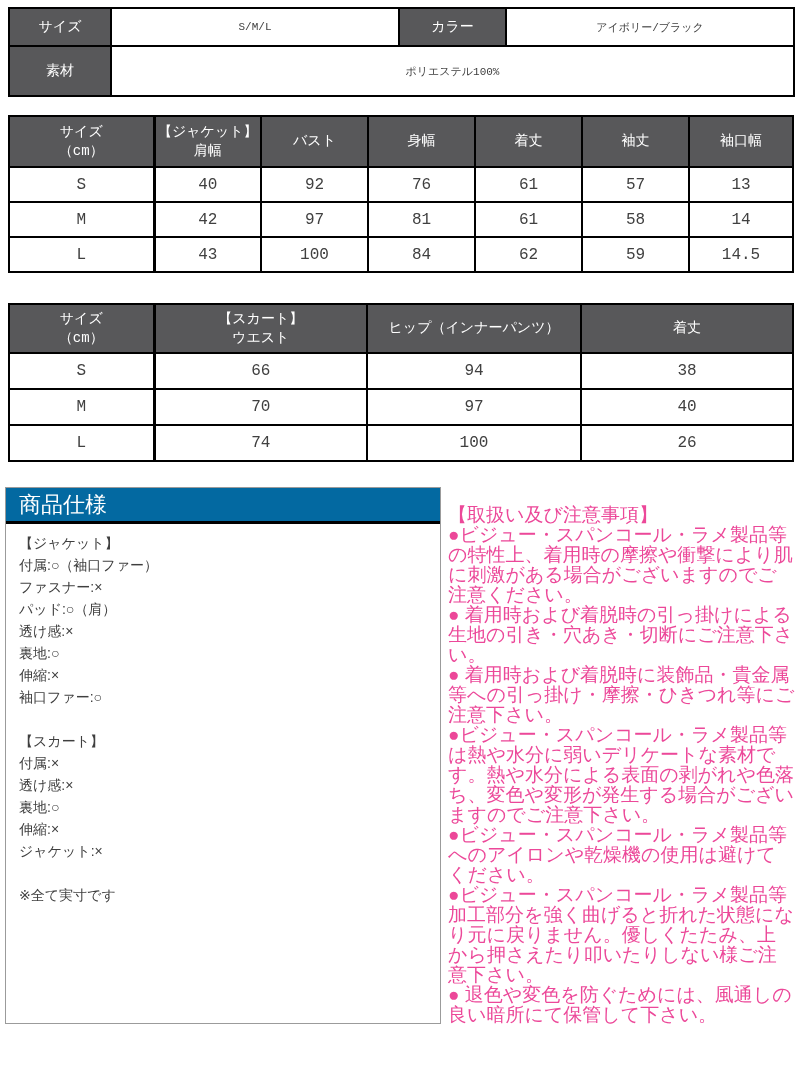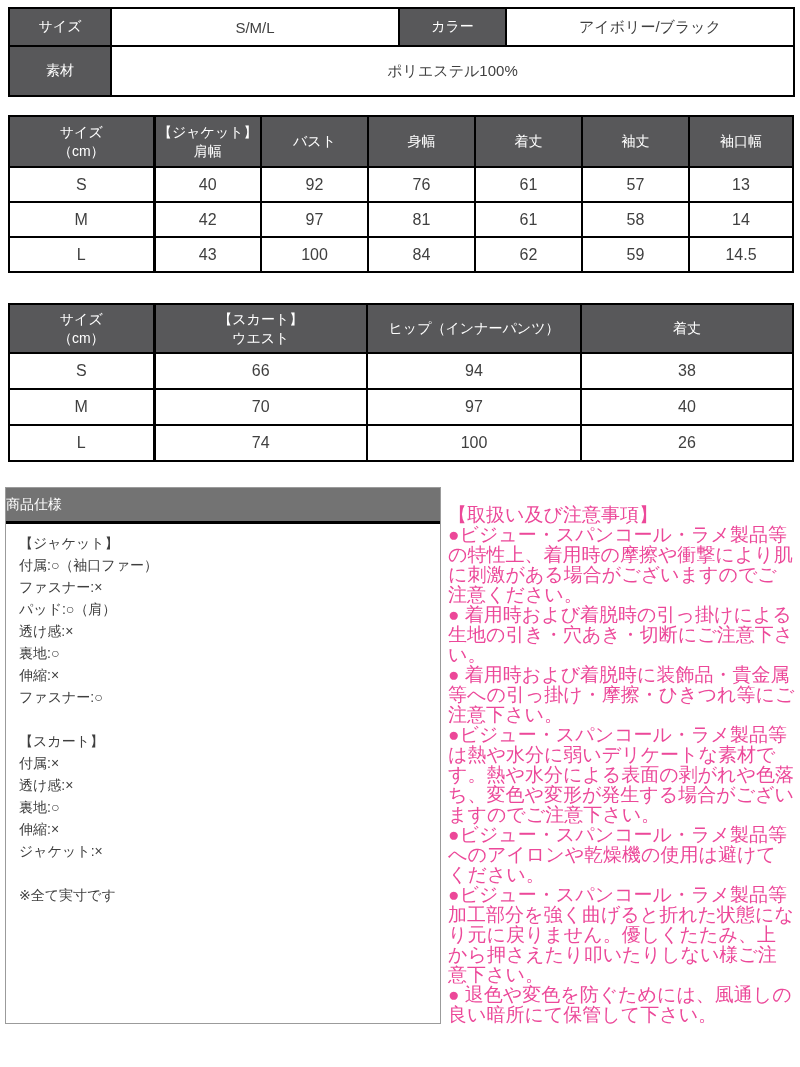--- a/index.html
+++ b/index.html
@@ -1,28 +1,28 @@
 <!DOCTYPE html>
 <html><head>
 <meta charset="utf-8">
 <style>
   html,body{margin:0;padding:0;}
   body{
     width:800px;height:1067px;position:relative;background:#ffffff;
     font-family:"Liberation Sans","DejaVu Sans",sans-serif;color:#404040;
   }
-  table{border-collapse:collapse;table-layout:fixed;position:absolute;background:#ffffff;}
+  table{border-collapse:collapse;table-layout:fixed;position:absolute;background:#ffffff;font-family:Liberation Mono, monospace;}
   th,td{border:2px solid #000000;text-align:center;vertical-align:middle;padding:0;overflow:hidden;}
   .dark{background:#58585a;color:#ffffff;font-weight:normal;}
 
   
   #summary-table{left:8px;top:7px;width:785px;font-size:14px;}
   #summary-table .row1{height:38px;}
   #summary-table .row2{height:50px;}
-  #summary-table td{font-size:15px;}
+  #summary-table td{font-size:11px;}
 
   
   #jacket-table{left:8px;top:115px;width:784px;}
   #jacket-table th{font-size:14px;line-height:19px;font-weight:normal;}
   #jacket-table .hrow{height:51px;}
   #jacket-table .drow{height:35px;}
   #jacket-table td{font-size:16px;}
   .thickR{border-right:3px solid #000000 !important;}
 
   
@@ -33,22 +33,22 @@
   #skirt-table td{font-size:16px;}
 
   .hline{display:block;}
 
   
   .spec-box{
     position:absolute;left:5px;top:487px;width:436px;height:537px;
     border:1px solid #9b9b9b;box-sizing:border-box;background:#ffffff;
   }
   .spec-bar{
-    background:#737373;border-bottom:3px solid #000000;
-    height:33px;line-height:33px;color:#ffffff;font-size:14px;
+    background:#0369a1;border-bottom:3px solid #000000;
+    height:33px;line-height:33px;color:#ffffff;font-size:22px;padding-left:13px;
   }
   .spec-content{padding:8px 12px 0 13px;font-size:14px;line-height:22px;color:#3f3f3f;}
   .spec-content div{white-space:pre-wrap;}
   .spacer{height:22px;}
 
   
   .notes{
     position:absolute;left:448px;top:505px;width:347px;
     font-size:19px;line-height:20px;color:#ec4899;
   }
@@ -178,21 +178,21 @@
 <div class="spec-box">
   <div class="spec-bar">商品仕様</div>
   <div class="spec-content">
     <div>【ジャケット】</div>
     <div>付属:○（袖口ファー）</div>
     <div>ファスナー:×</div>
     <div>パッド:○（肩）</div>
     <div>透け感:×</div>
     <div>裏地:○</div>
     <div>伸縮:×</div>
-    <div>ファスナー:○</div>
+    <div>袖口ファー:○</div>
     <div class="spacer"></div>
     <div>【スカート】</div>
     <div>付属:×</div>
     <div>透け感:×</div>
     <div>裏地:○</div>
     <div>伸縮:×</div>
     <div>ジャケット:×</div>
     <div class="spacer"></div>
     <div>※全て実寸です</div>
   </div>

